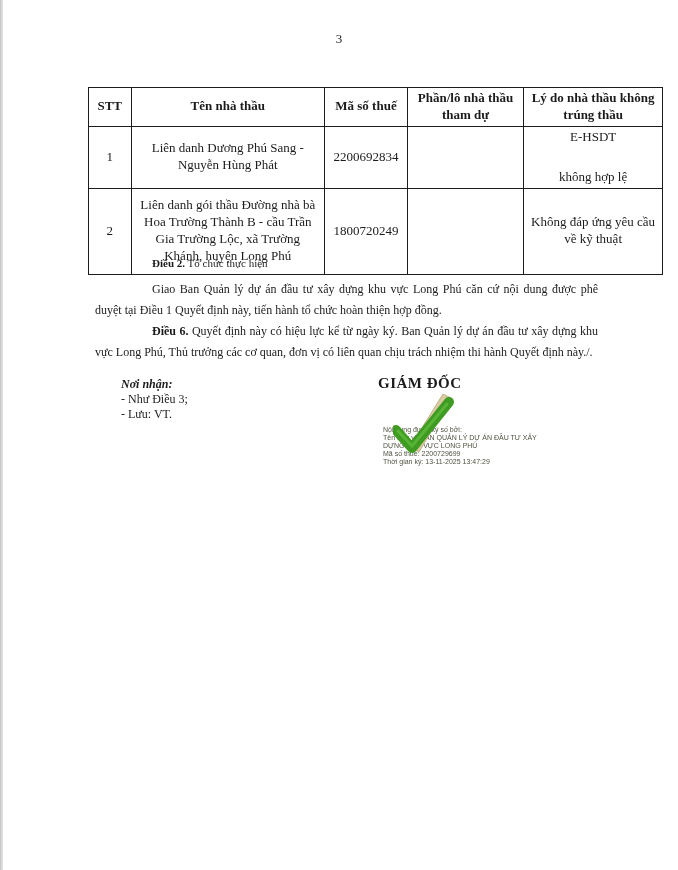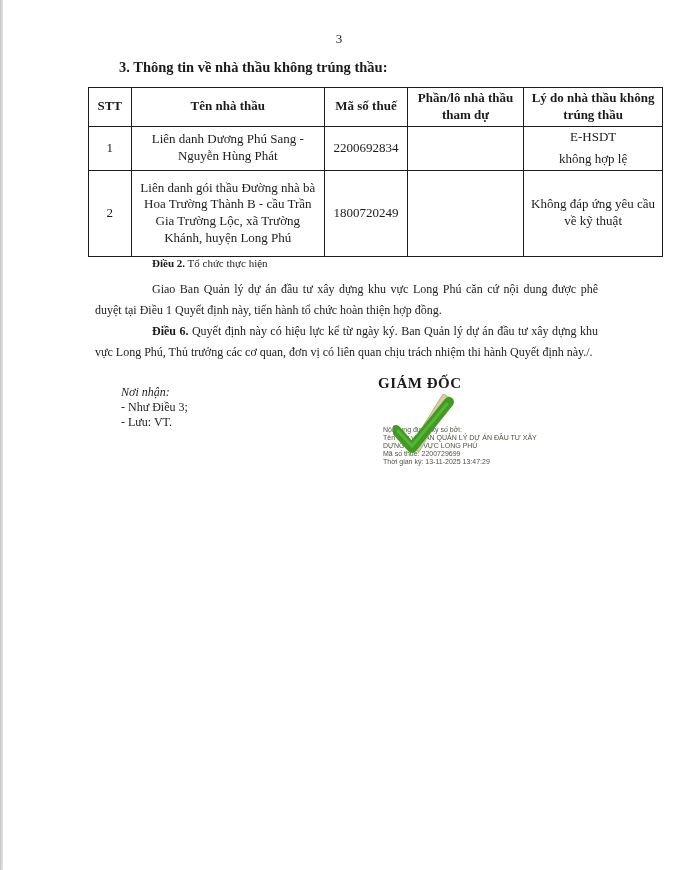--- a/index.html
+++ b/index.html
@@ -34,21 +34,21 @@
     font-size: 13px; line-height: 1.3;
   }
   .bid-table th, .bid-table td {
     border: 1.4px solid #1c1c1c;
     text-align: center; vertical-align: middle;
     padding: 2px 4px;
   }
   .bid-table th { font-weight: bold; height: 36px; }
   .row-1 td { height: 44px; }
   .row-2 td { height: 86px; }
-  .reason-line2 { display: block; margin-top: 5px; }
+  .reason-line2 { display: block; margin-top: 23px; }
 
   .article-2-heading {
     position: absolute; top: 257px; left: 95px; width: 503px;
     font-size: 11px;
   }
   .indent { display: inline-block; width: 57px; }
   .b { font-weight: bold; }
 
   .article-2-body, .article-3-body {
     position: absolute; left: 95px; width: 503px;
@@ -56,21 +56,21 @@
     text-align: justify; text-indent: 57px;
   }
   .article-2-body { top: 279px; }
   .article-3-body { top: 321px; }
   .article-3-body .b, .article-2-body .b { font-weight: bold; }
 
   .recipients {
     position: absolute; top: 377px; left: 121px;
     font-size: 12px; line-height: 15px;
   }
-  .recipients-label { font-weight: normal; font-style: italic; margin-top: 8px; }
+  .recipients-label { font-weight: bold; font-style: italic; }
 
   .director-title {
     position: absolute; top: 375px; left: 378px; width: 212px;
     text-align: left; font-size: 15px; font-weight: bold;
     letter-spacing: 0.5px;
   }
 
   .sig-stamp {
     position: absolute; top: 394px; left: 383px; width: 200px; height: 80px;
   }
@@ -93,21 +93,20 @@
   }
 </style>
 </head>
 <body>
 
 <div class="page">
   <div class="edge-left"></div>
 
   <div class="page-number">3</div>
 
-  <div class="section-heading">3. Thông tin về nhà thầu không trúng thầu:</div>
 
   <table class="bid-table">
     <colgroup>
       <col style="width:38px">
         <col style="width:173px">
         <col style="width:70px">
         <col style="width:104px">
         <col style="width:124px">
     </colgroup>
     <tbody>

